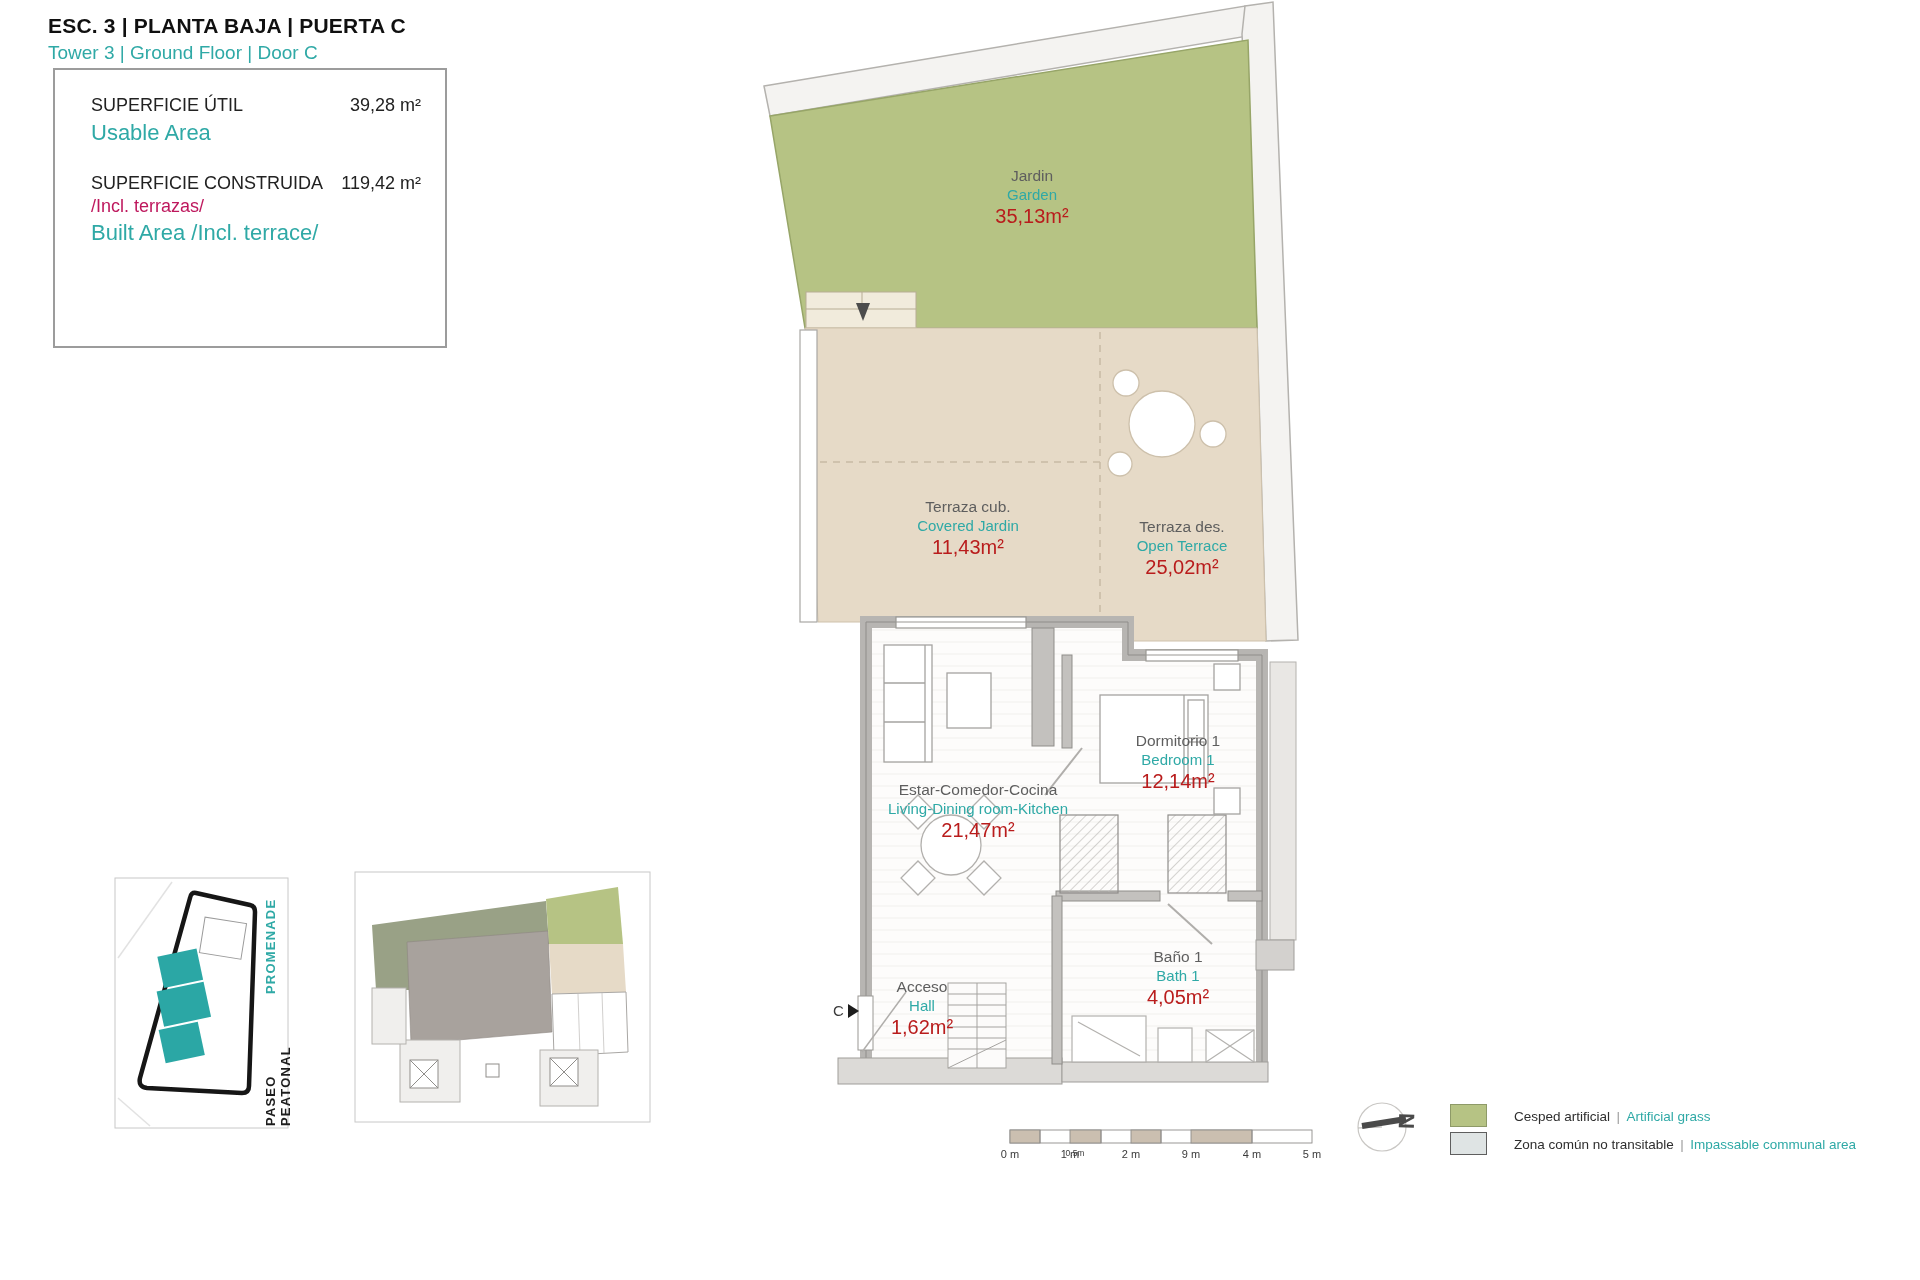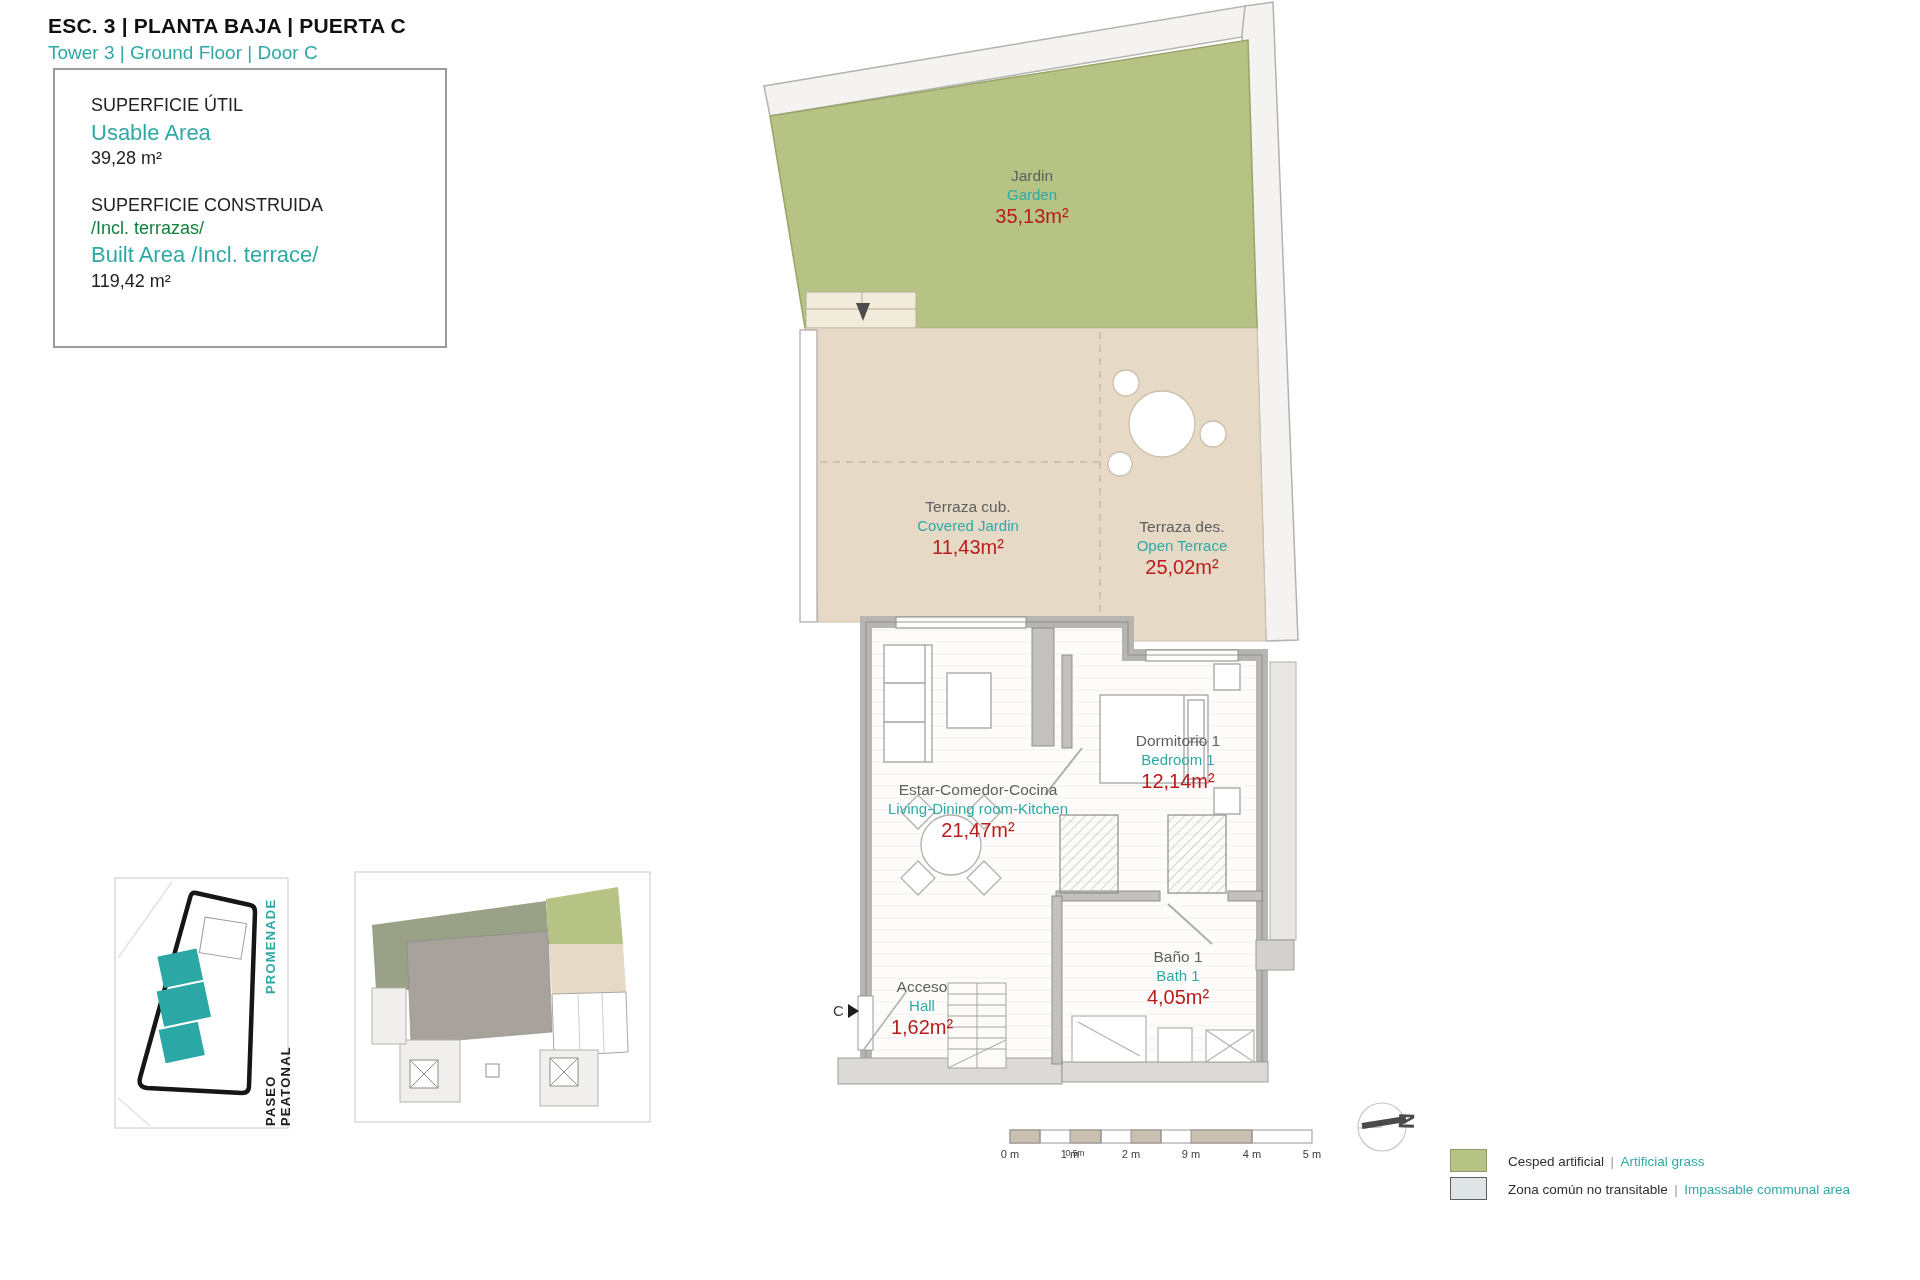--- a/index.html
+++ b/index.html
@@ -9,24 +9,24 @@
   svg.layer { position:absolute; left:0; top:0; width:1920px; height:1280px; }
 
   
   .hdr { position:absolute; left:48px; top:14px; }
   .title { font-size:21px; font-weight:bold; color:#101010; letter-spacing:.2px; }
   .subtitle { font-size:19px; color:#2fa9a6; margin-top:4px; }
 
   
   .area-box { position:absolute; left:53px; top:68px; width:394px; height:280px;
               border:2px solid #9c9c9c; background:#fff; padding:24px 24px 0 36px; }
-  .area-row { display:flex; justify-content:space-between; align-items:flex-start; margin-bottom:25px;flex-direction:column; }
+  .area-row { display:flex; justify-content:space-between; align-items:flex-start; margin-bottom:25px; }
   .ar-labels { max-width:260px; }
   .ar-es { display:block; font-size:18px; color:#222; line-height:1.25; }
-  .ar-es2 { display:block; font-size:18px; color:#15803d; line-height:1.25; }
+  .ar-es2 { display:block; font-size:18px; color:#be185d; line-height:1.25; }
   .ar-en { display:block; font-size:22px; color:#2fa9a6; line-height:1.3; margin-top:2px; }
   .ar-val { font-size:18px; color:#222; white-space:nowrap; padding-top:1px; }
 
   
   .room-label { position:absolute; transform:translate(-50%,-50%); text-align:center;
                 line-height:1.2; white-space:nowrap; }
   .rl-es { display:block; font-size:15.5px; color:#5e5e5e; }
   .rl-en { display:block; font-size:15px; color:#2fa9a6; }
   .rl-m2 { display:block; font-size:20px; color:#b91c1c; }
 
@@ -44,21 +44,21 @@
 
   
   .sb-label { position:absolute; transform:translateX(-50%); font-size:11px; color:#3a3a3a; top:1148px; }
   .sb-small { font-size:8.5px;margin-left:35px; }
 
   
   .compass-n { position:absolute; left:1398px; top:1108px; font-size:22px; font-weight:bold;
                color:#4a4a4a; transform:rotate(92deg); }
 
   
-  .legend-row { position:absolute; display:flex; align-items:center; gap:21px;margin-top:45px; }
+  .legend-row { position:absolute; display:flex; align-items:center; gap:27px; }
   .legend-row1 { left:1450px; top:1104px; }
   .legend-row2 { left:1450px; top:1132px; }
   .lg-swatch { width:37px; height:23px; border:1px solid #6f6f6f; flex:0 0 auto; }
   .lg-green { background:#b6c384; border-color:#8e9a68; }
   .lg-gray  { background:#dfe4e4; border-color:#5e5e5e; }
   .lg-es { font-size:13.5px; color:#2e2e2e; }
   .lg-sep { font-size:13.5px; color:#9a9a9a; margin:0 2px; }
   .lg-en { font-size:13.5px; color:#2fa9a6; }
 </style>
 </head>

